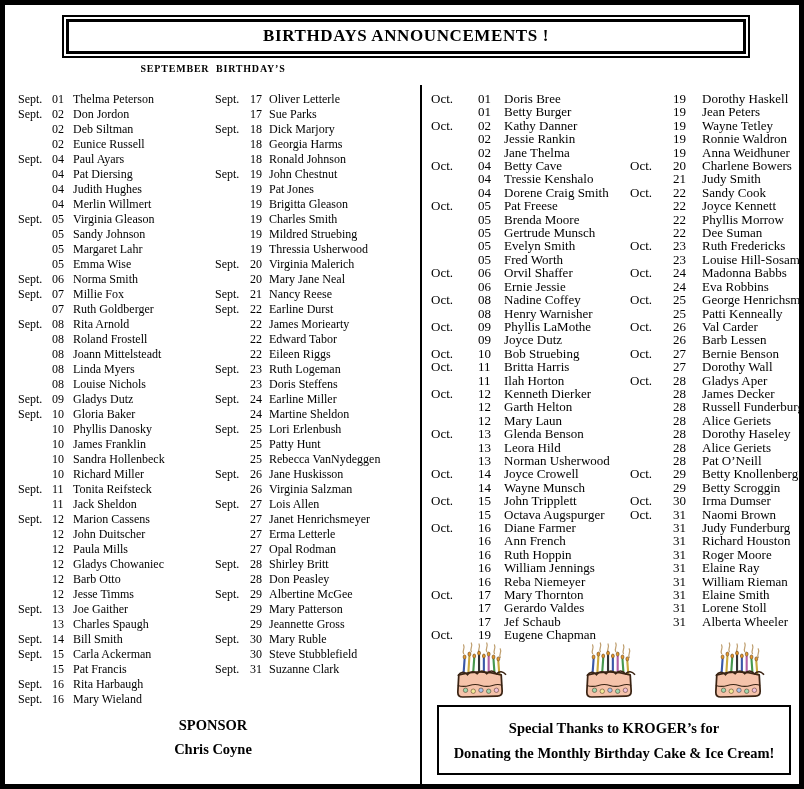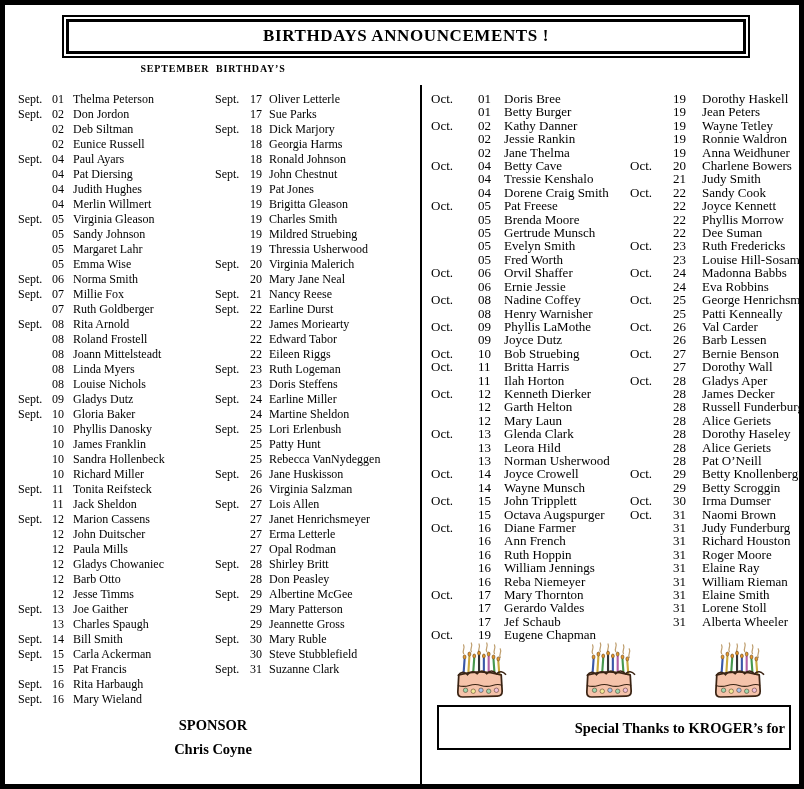--- a/index.html
+++ b/index.html
@@ -35,21 +35,21 @@
   
   .sponsor { position:absolute; left:0; top:712px; width:416px; text-align:center;
     font-weight:bold; font-size:14.5px; }
   .sponsor div { line-height:16px; margin-bottom:8px; }
 
   
   .cakes { position:absolute; left:448px; top:636px; width:312px;
     display:flex; justify-content:space-between; }
   .cake { width:54px; height:58px; }
   .thanks-box { position:absolute; left:432px; top:700px; width:354px; box-sizing:border-box;
-    border:2px solid #000; text-align:right; font-weight:bold; font-size:14.5px;
+    border:2px solid #000; text-align:center; font-weight:bold; font-size:14.5px;
     padding:9px 4px 7px; background:#fff; }
   .thanks-box div { line-height:25px; white-space:nowrap; }
 </style>
 </head>
 <body>
 
 <div class="page">
 
   <div class="title-box">
     <div class="title-inner">
@@ -695,21 +695,21 @@
 
       <div class="row">
         <span class="m"></span>
         <span class="d">12</span>
         <span class="n">Mary Laun</span>
       </div>
 
       <div class="row">
         <span class="m">Oct.</span>
         <span class="d">13</span>
-        <span class="n">Glenda Clark</span>
+        <span class="n">Glenda Benson</span>
       </div>
 
       <div class="row">
         <span class="m"></span>
         <span class="d">13</span>
         <span class="n">Leora Hild</span>
       </div>
 
       <div class="row">
         <span class="m"></span>
@@ -1163,15 +1163,16 @@
         <circle cx="21" cy="52" r="2.3" fill="#f2ea96"></circle>
         <circle cx="29" cy="51" r="2.3" fill="#a9c3ea"></circle>
         <circle cx="37" cy="52" r="2.3" fill="#9fd6ad"></circle>
         <circle cx="45" cy="51" r="2.3" fill="#f0c0d8"></circle>
       </g>
     </svg>
   </div>
 
   <div class="thanks-box">
     <div>Special Thanks to KROGER’s for</div>
+    <div>Donating the Monthly Birthday Cake &amp; Ice Cream!</div>
   </div>
 
 </div>
 
 </body></html>

